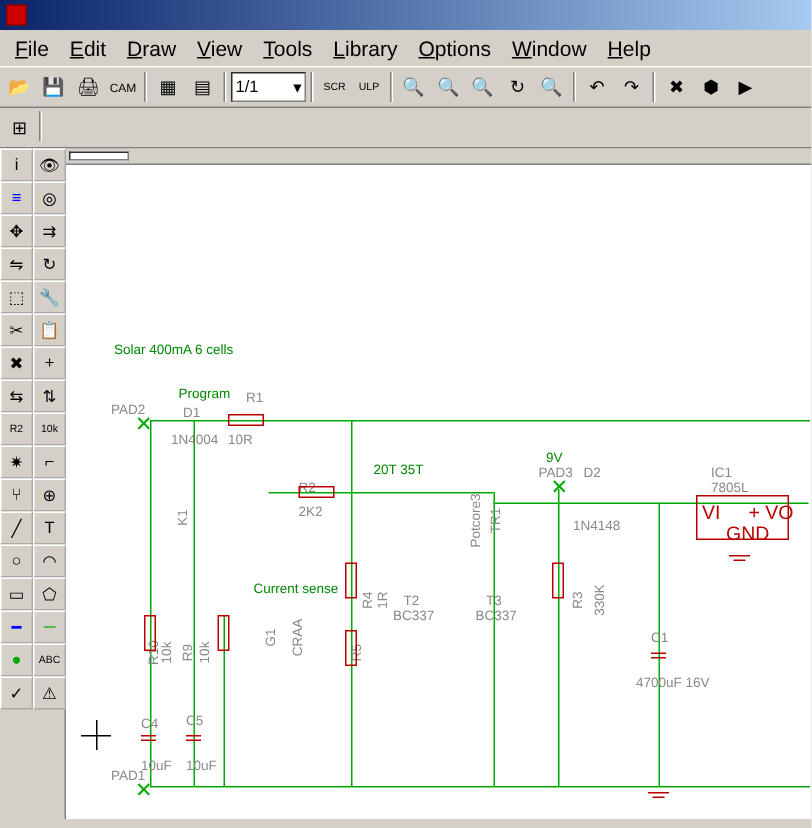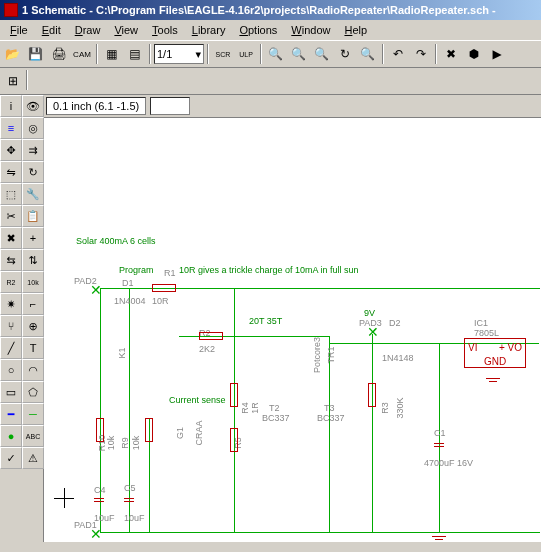--- a/index.html
+++ b/index.html
@@ -1,37 +1,37 @@
 <!DOCTYPE html>
 <html><head>
 <meta charset="utf-8">
 <style>
 * { box-sizing: border-box; margin: 0; padding: 0; }
 body { font-family: "MS Sans Serif", Tahoma, sans-serif; font-size: 11px; background: #d4d0c8; width: 541px; height: 552px; overflow: hidden; }
 .titlebar { background: linear-gradient(to right, #0a246a, #a6caf0); color: #fff; padding: 3px 4px; font-weight: bold; font-size: 11px; display: flex; align-items: center; gap: 4px; }
 .titlebar .icon { width: 14px; height: 14px; background: #c00; border: 1px solid #800; }
-.menubar { background: #d4d0c8; padding: 2px 4px; display: flex; gap: 2px; font-size: 11px; }
+.menubar { background: #d4d0c8; padding: 2px 4px; display: flex; gap: 2px; font-size: 14px; }
 .menubar span { padding: 2px 6px; cursor: default; }
 .menubar span u { text-decoration: underline; }
 .toolbar { background: #d4d0c8; padding: 2px; display: flex; align-items: center; gap: 1px; border-top: 1px solid #fff; border-bottom: 1px solid #808080; }
 .tbtn { width: 22px; height: 22px; border: 1px solid transparent; display: flex; align-items: center; justify-content: center; font-size: 12px; cursor: pointer; }
 .tsep { width: 2px; height: 20px; border-left: 1px solid #808080; border-right: 1px solid #fff; margin: 0 2px; }
 .zoom-combo { width: 50px; height: 20px; background: #fff; border: 1px inset #808080; font-size: 11px; padding: 1px 2px; display: flex; justify-content: space-between; align-items: center; }
 .toolbar2 { background: #d4d0c8; padding: 2px; border-bottom: 1px solid #808080; display: flex; }
 .main { display: flex; height: calc(552px - 105px); }
 .tool-panel { width: 44px; background: #d4d0c8; border-right: 1px solid #808080; display: flex; flex-direction: column; }
 .tool-col { display: flex; flex-wrap: wrap; width: 44px; }
 .ttool { width: 22px; height: 22px; border: 1px outset #fff; display: flex; align-items: center; justify-content: center; font-size: 11px; cursor: pointer; background: #d4d0c8; }
 .canvas-area { flex: 1; display: flex; flex-direction: column; }
 .coord-bar { background: #d4d0c8; padding: 2px; display: flex; gap: 4px; border-bottom: 1px solid #808080; }
 .coord-box { background: #fff; border: 1px inset #808080; padding: 2px 6px; font-size: 11px; min-width: 100px; }
 .canvas { flex: 1; background: #fff; position: relative; overflow: hidden; }
 .sch-label { position: absolute; font-size: 9px; color: #080; white-space: nowrap; }
 .sch-gray { position: absolute; font-size: 9px; color: #888; white-space: nowrap; }
-.sch-red { position: absolute; font-size: 10px; color: #b00; white-space: nowrap; text-align: right; }
+.sch-red { position: absolute; font-size: 13px; color: #b00; white-space: nowrap; text-align: right; }
 .wire { position: absolute; background: #0a0; }
 .wire-h { height: 1px; }
 .wire-v { width: 1px; }
 .pad { position: absolute; width: 10px; height: 10px; color: #0a0; font-size: 14px; }
 .comp-box { position: absolute; border: 1px solid #b00; }
 .resistor { position: absolute; width: 8px; height: 24px; border: 1px solid #b00; }
 .resistor-h { position: absolute; width: 24px; height: 8px; border: 1px solid #b00; }
 .cap { position: absolute; width: 10px; height: 4px; }
 .cap::before, .cap::after { content: ''; position: absolute; width: 10px; height: 1px; background: #b00; }
 .cap::before { top: 0; }
@@ -41,21 +41,20 @@
 .ground::after { content: ''; position: absolute; width: 8px; height: 1px; background: #b00; top: 3px; left: 3px; }
 .crosshair { position: absolute; width: 20px; height: 20px; left: 10px; top: 370px; }
 .crosshair::before { content: ''; position: absolute; width: 20px; height: 1px; background: #000; top: 10px; }
 .crosshair::after { content: ''; position: absolute; width: 1px; height: 20px; background: #000; left: 10px; }
 </style>
 </head>
 <body>
 
 <div class="titlebar">
   <span class="icon"></span>
-  <span>1 Schematic - C:\Program Files\EAGLE-4.16r2\projects\RadioRepeater\RadioRepeater.sch -</span>
 </div>
 
 <div class="menubar">
   <span><u>F</u>ile</span>
   <span><u>E</u>dit</span>
   <span><u>D</u>raw</span>
   <span><u>V</u>iew</span>
   <span><u>T</u>ools</span>
   <span><u>L</u>ibrary</span>
   <span><u>O</u>ptions</span>
@@ -134,29 +133,27 @@
       <div class="ttool" style="color:#0a0">─</div>
       <div class="ttool" style="color:#0a0">●</div>
       <div class="ttool" style="font-size:7px">ABC</div>
       <div class="ttool">✓</div>
       <div class="ttool">⚠</div>
     </div>
   </div>
 
   <div class="canvas-area">
     <div class="coord-bar">
-      <div class="coord-box">0.1 inch (6.1 -1.5)</div>
       <div class="coord-box" style="min-width:40px"></div>
     </div>
 
     <div class="canvas">
 
       <div class="sch-label" style="left:32px;top:118px">Solar 400mA 6 cells</div>
       <div class="sch-label" style="left:75px;top:147px">Program</div>
-      <div class="sch-label" style="left:135px;top:147px">10R gives a trickle charge of 10mA in full sun</div>
       <div class="sch-label" style="left:125px;top:277px">Current sense</div>
       <div class="sch-label" style="left:205px;top:198px">20T 35T</div>
       <div class="sch-label" style="left:320px;top:190px">9V</div>
 
       <div class="sch-gray" style="left:30px;top:158px">PAD2</div>
       <div class="pad" style="left:46px;top:164px">✕</div>
       <div class="sch-gray" style="left:315px;top:200px">PAD3</div>
       <div class="pad" style="left:323px;top:206px">✕</div>
       <div class="sch-gray" style="left:30px;top:402px">PAD1</div>
       <div class="pad" style="left:46px;top:408px">✕</div>

